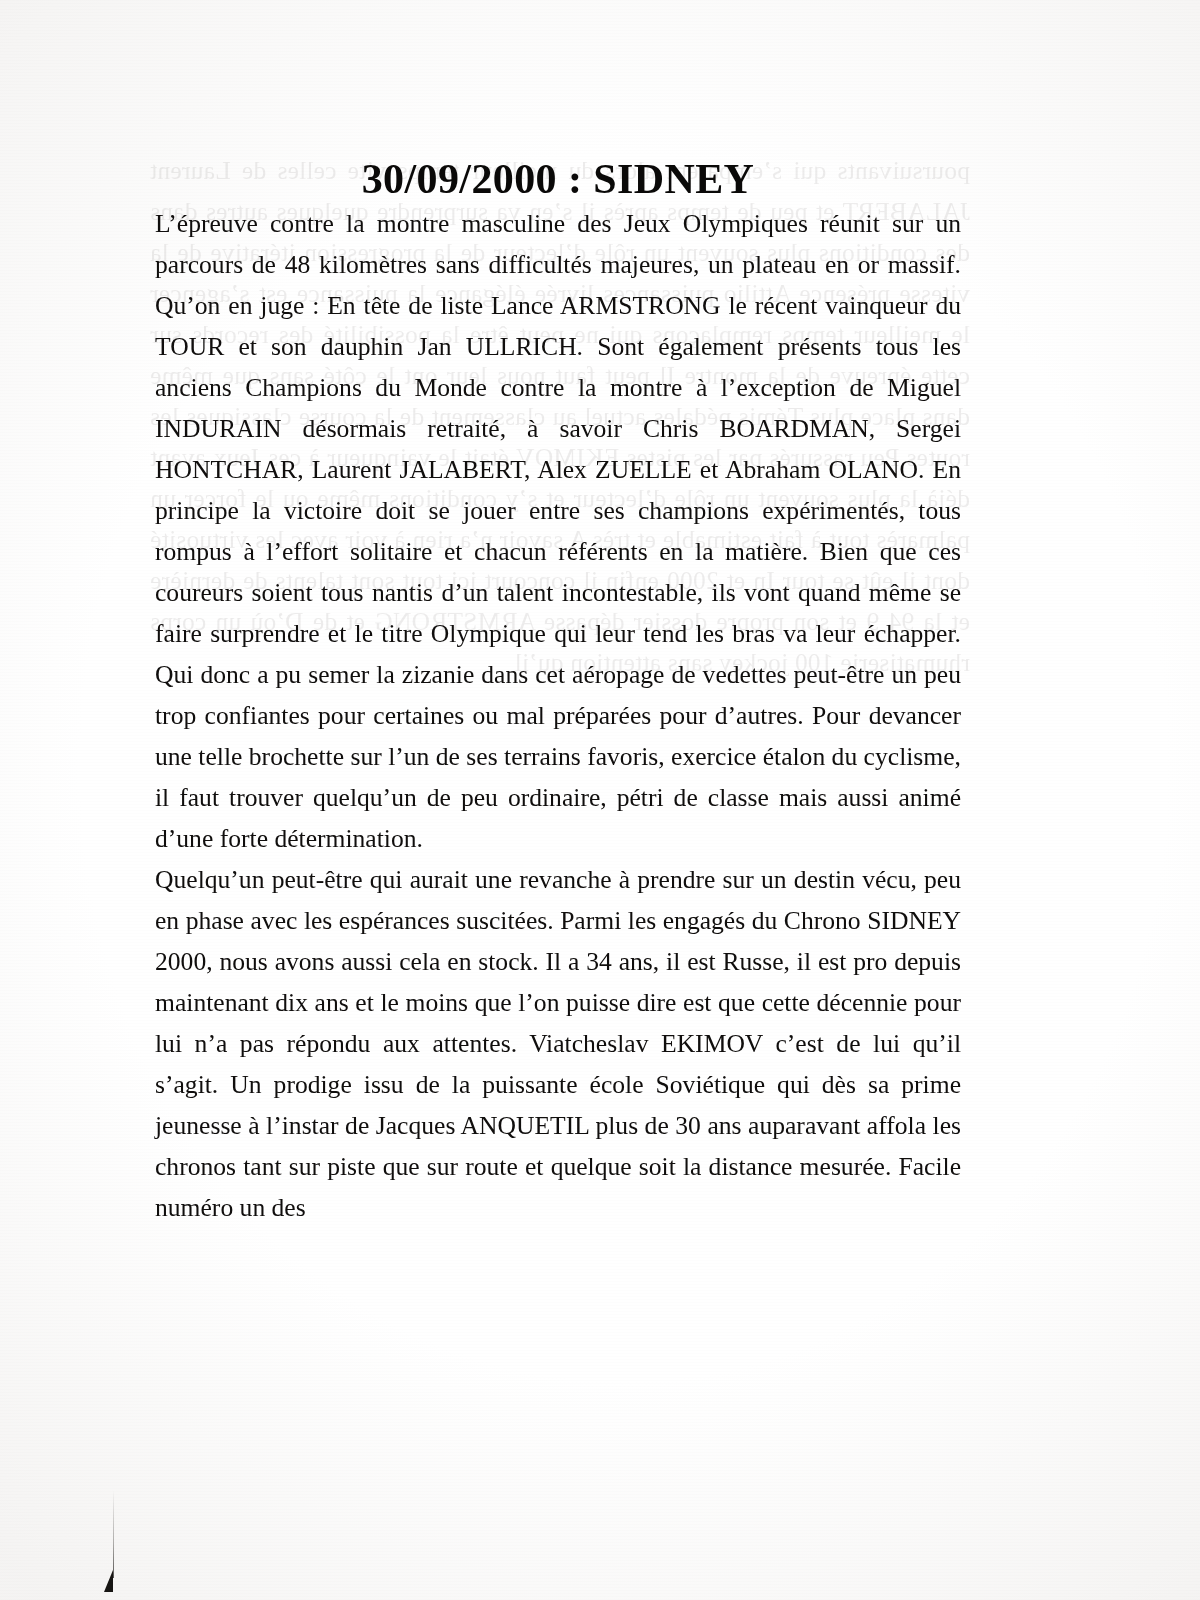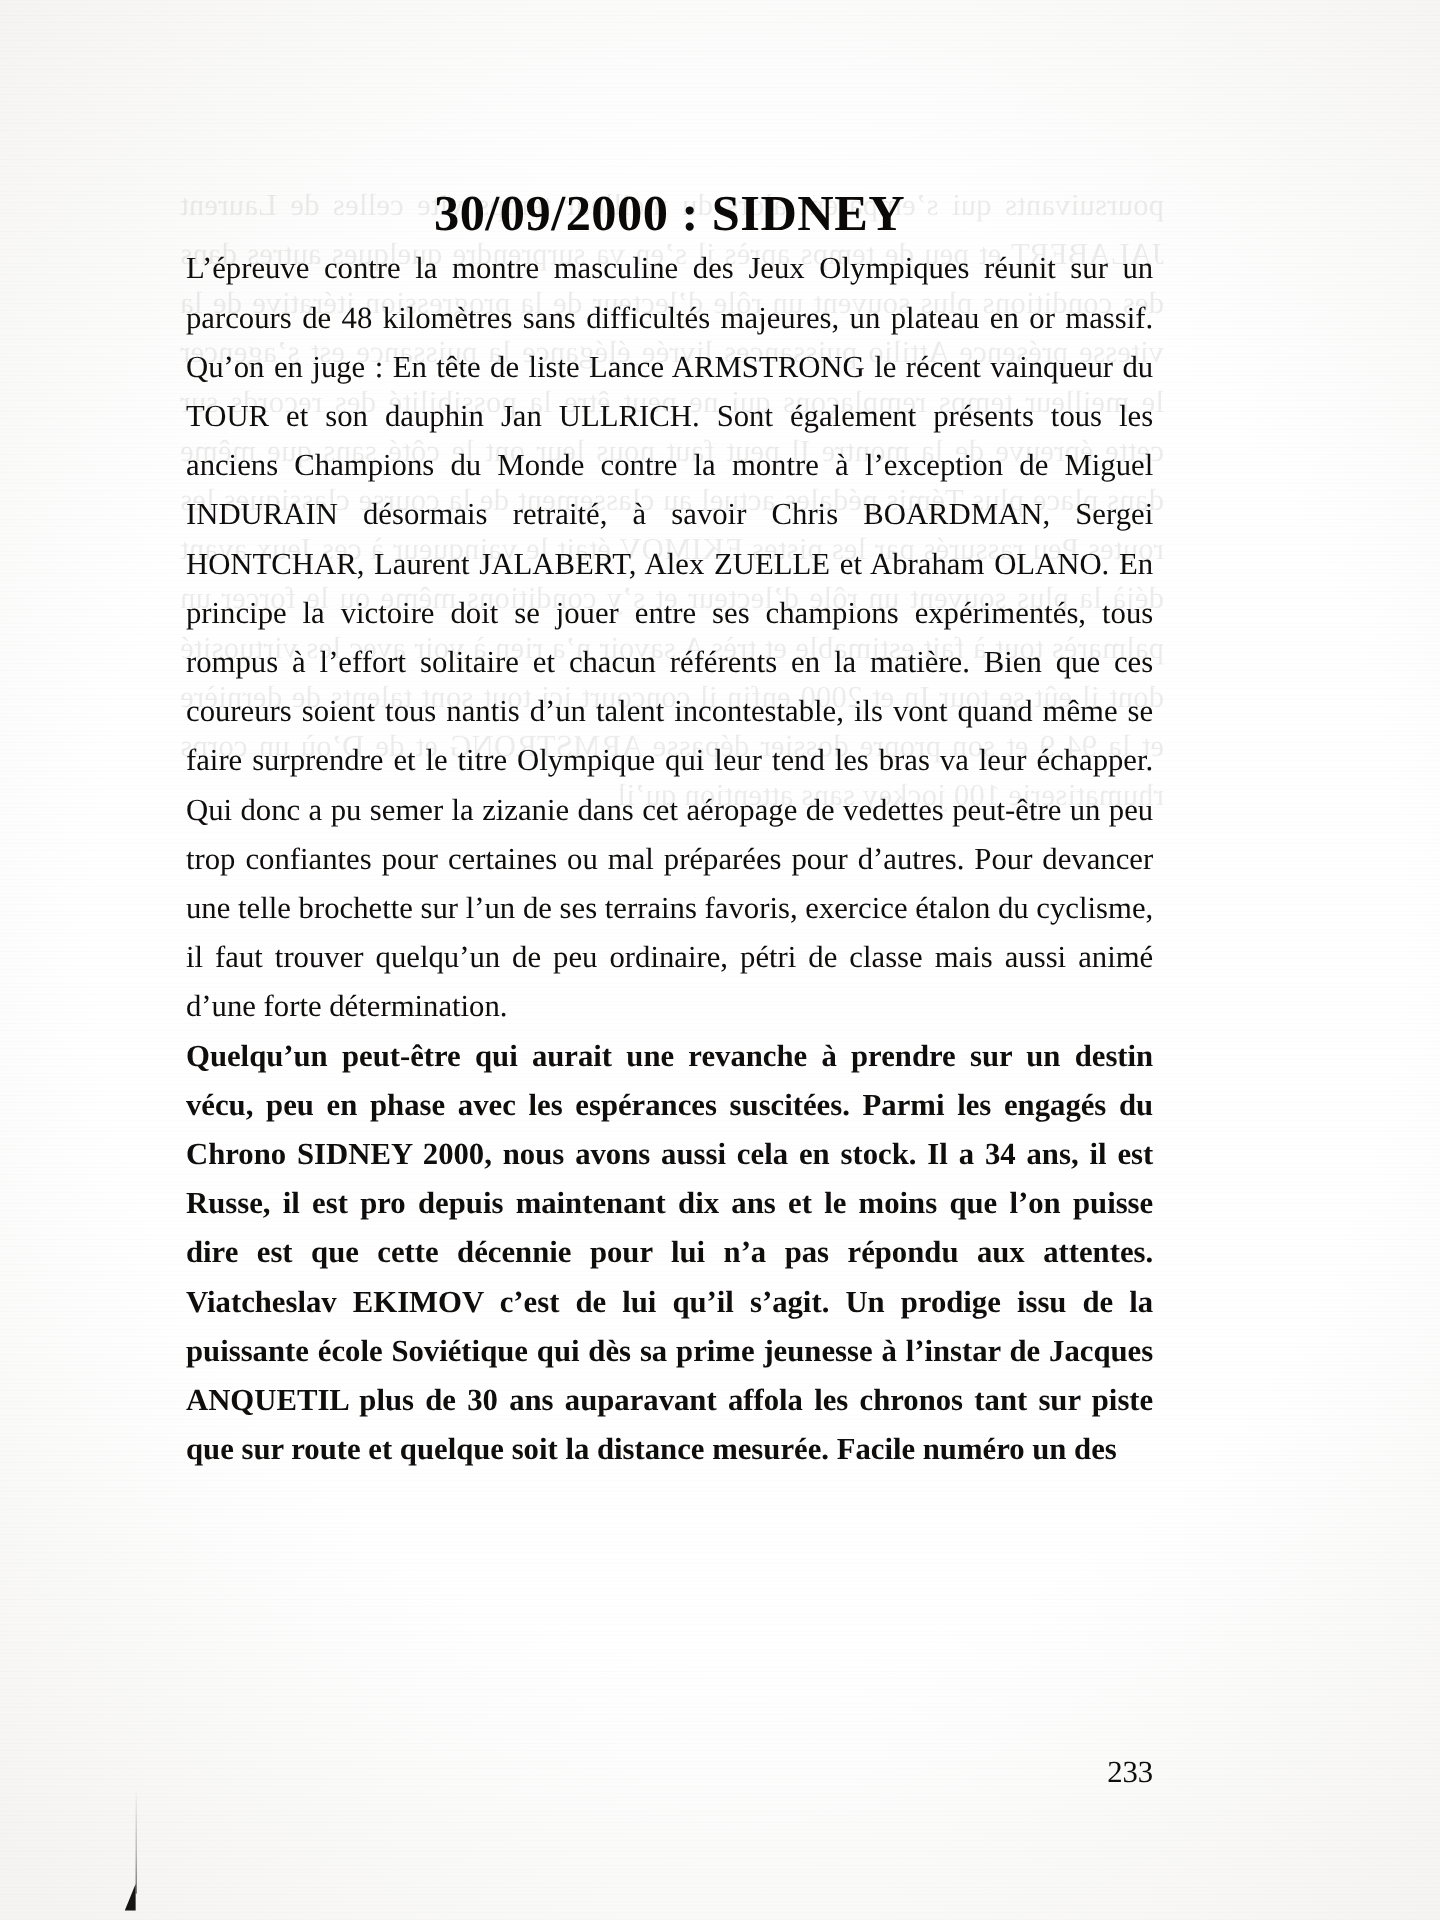--- a/index.html
+++ b/index.html
@@ -92,21 +92,20 @@
     text-justify: inter-word;
     color: #100e0d;
     hyphens: none;
   }
   .body-block p {
     margin: 0;
     text-indent: 0;
   }
   .body-block p + p {
     margin-top: 0;
-    font-weight: bold;
   }
 
   .page-number {
     position: absolute;
     left: 0;
     top: 1462px;
     width: 961px;
     text-align: right;
     font-size: 25.6px;
     color: #100e0d;
@@ -135,19 +134,18 @@
 
     <h1 class="doc-title">30/09/2000 : SIDNEY</h1>
 
     <div class="body-block">
       <p>L’épreuve contre la montre masculine des Jeux Olympiques réunit sur un parcours de 48 kilomètres sans difficultés majeures, un plateau en or massif. Qu’on en juge : En tête de liste Lance ARMSTRONG le récent vainqueur du TOUR et son dauphin Jan ULLRICH. Sont également présents tous les anciens Champions du Monde contre la montre à l’exception de Miguel INDURAIN désormais retraité, à savoir Chris BOARDMAN, Sergei HONTCHAR, Laurent JALABERT, Alex ZUELLE et Abraham OLANO. En principe la victoire doit se jouer entre ses champions expérimentés, tous rompus à l’effort solitaire et chacun référents en la matière. Bien que ces coureurs soient tous nantis d’un talent incontestable, ils vont quand même se faire surprendre et le titre Olympique qui leur tend les bras va leur échapper. Qui donc a pu semer la zizanie dans cet aéropage de vedettes peut-être un peu trop confiantes pour certaines ou mal préparées pour d’autres. Pour devancer une telle brochette sur l’un de ses terrains favoris, exercice étalon du cyclisme, il faut trouver quelqu’un de peu ordinaire, pétri de classe mais aussi animé d’une forte détermination.</p>
       <p>Quelqu’un peut-être qui aurait une revanche à prendre sur un destin vécu, peu en phase avec les espérances suscitées. Parmi les engagés du Chrono SIDNEY 2000, nous avons aussi cela en stock. Il a 34 ans, il est Russe, il est pro depuis maintenant dix ans et le moins que l’on puisse dire est que cette décennie pour lui n’a pas répondu aux attentes. Viatcheslav EKIMOV c’est de lui qu’il s’agit. Un prodige issu de la puissante école Soviétique qui dès sa prime jeunesse à l’instar de Jacques ANQUETIL plus de 30 ans auparavant affola les chronos tant sur piste que sur route et quelque soit la distance mesurée. Facile numéro un des</p>
     </div>
 
   </div>
 
-  <div class="page-number">233</div>
 
   <div class="binding-edge"></div>
   <div class="corner-wedge"></div>
   <div class="grain"></div>
 
 </div>
 
 </body></html>

